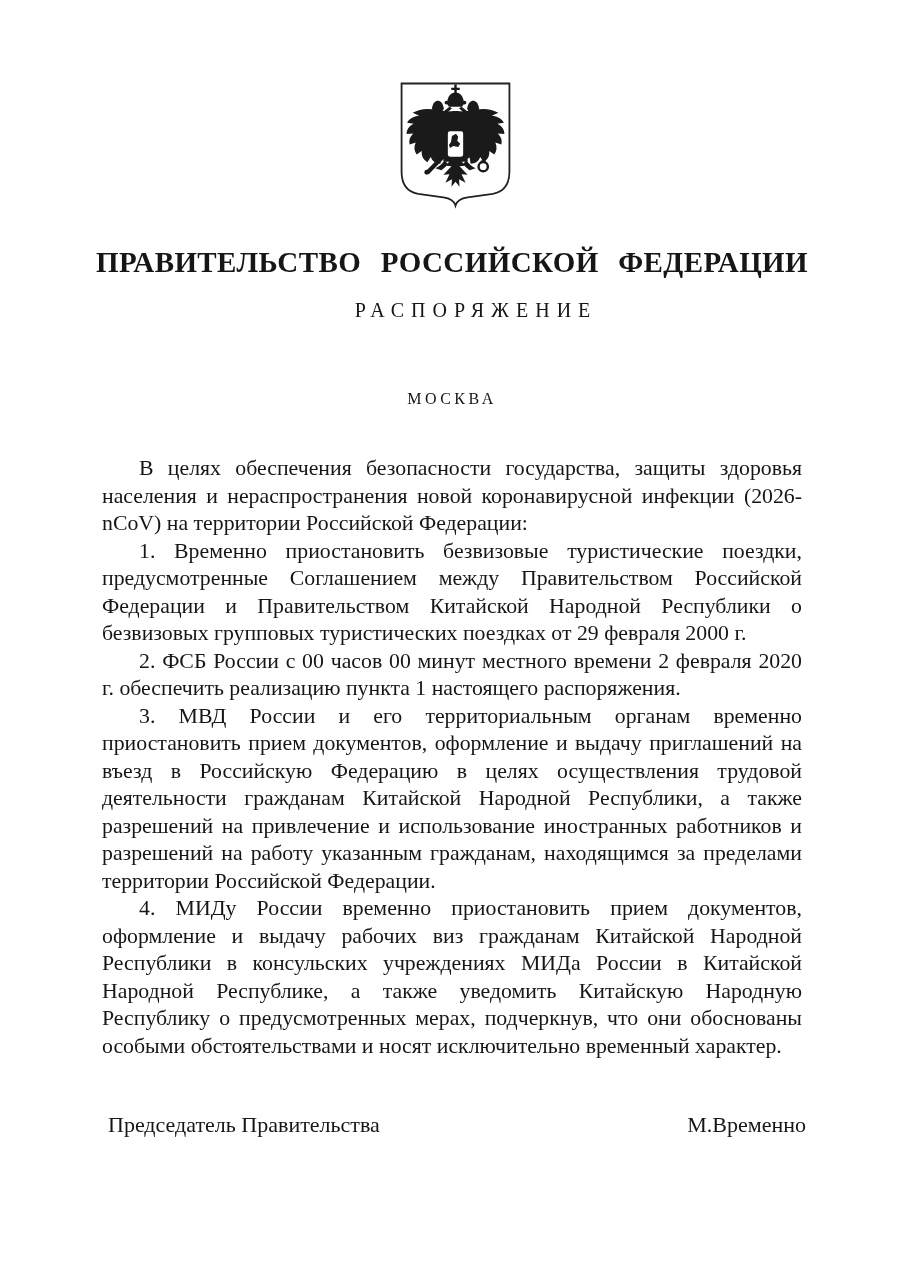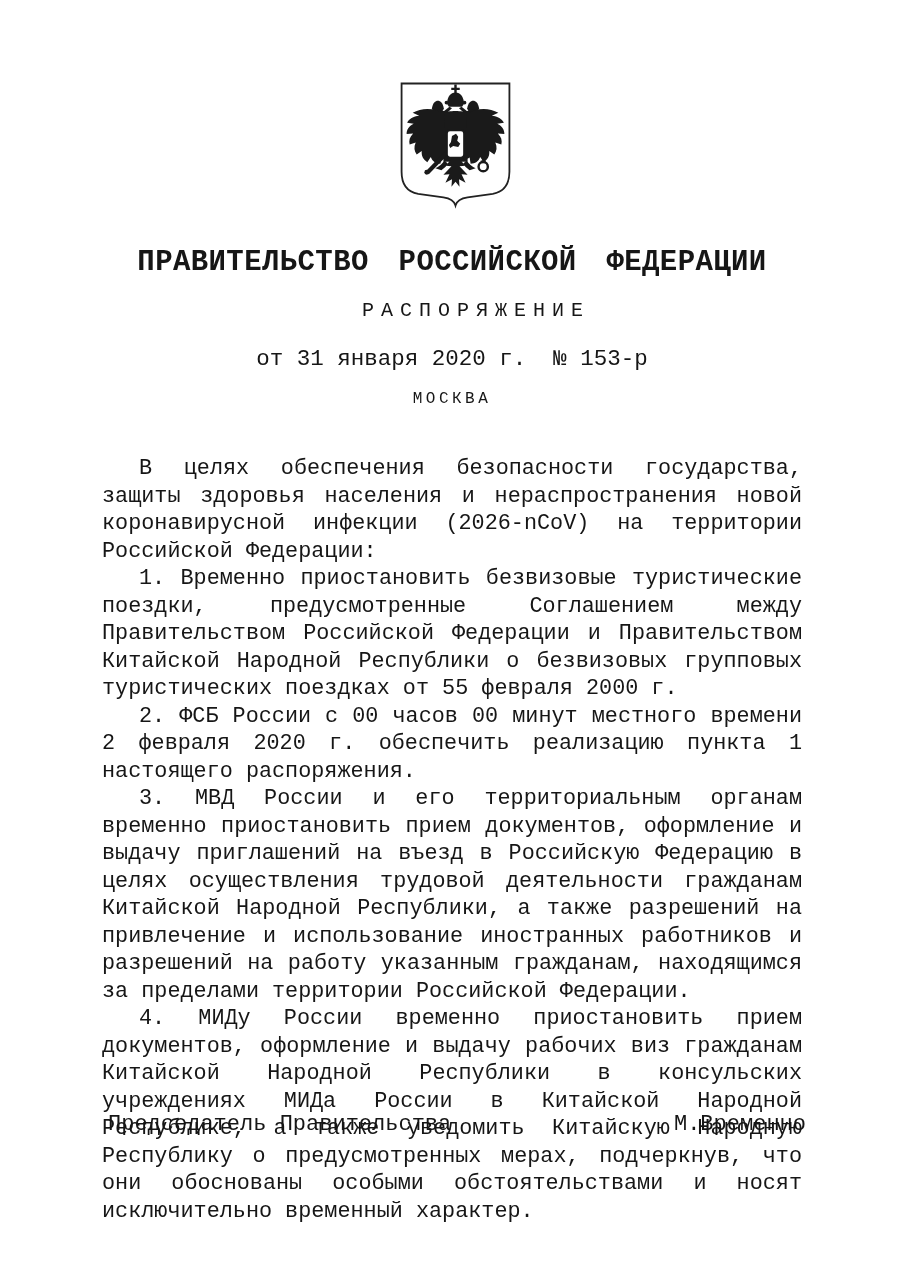--- a/index.html
+++ b/index.html
@@ -1,21 +1,21 @@
 <!DOCTYPE html>
 <html><head>
 <meta charset="utf-8">
 <style>
   html,body{margin:0;padding:0;background:#ffffff;}
   .page{
     position:relative;
     width:904px;height:1280px;
     background:#ffffff;
     overflow:hidden;
-    font-family:Liberation Mono, monospace;
+    font-family:Liberation Serif, serif;
     color:#161616;
   }
   .emblem{position:absolute;left:399px;top:81px;width:113px;height:128px;}
   .emblem svg{display:block;width:100%;height:100%;}
   .title{
     position:absolute;top:246px;left:0;right:0;
     text-align:center;font-weight:bold;font-size:29px;
     word-spacing:12px;letter-spacing:0.4px;white-space:nowrap;
   }
   .doc-type{
@@ -90,27 +90,26 @@
 
       <circle cx="83.5" cy="85" r="4.6" fill="none" stroke="#1a1a1a" stroke-width="2.4"></circle>
       <path d="M82.6,77.5 h1.8 v2.5 h-1.8 z M81,79 h5 v1.6 h-5 z" fill="#1a1a1a"></path>
     </svg>
   </div>
 
   <div class="title">ПРАВИТЕЛЬСТВО РОССИЙСКОЙ ФЕДЕРАЦИИ</div>
 
   <div class="doc-type">РАСПОРЯЖЕНИЕ</div>
 
-  <div class="date-line">от 31 января 2020 г.&nbsp; № 153-р</div>
 
   <div class="city">МОСКВА</div>
 
   <div class="body-text">
     <p>В целях обеспечения безопасности государства, защиты здоровья населения и нераспространения новой коронавирусной инфекции (2026-nCoV) на территории Российской Федерации:</p>
-    <p>1. Временно приостановить безвизовые туристические поездки, предусмотренные Соглашением между Правительством Российской Федерации и Правительством Китайской Народной Республики о безвизовых групповых туристических поездках от 55 февраля 2000 г.</p>
+    <p>1. Временно приостановить безвизовые туристические поездки, предусмотренные Соглашением между Правительством Российской Федерации и Правительством Китайской Народной Республики о безвизовых групповых туристических поездках от 29 февраля 2000 г.</p>
     <p>2. ФСБ России с 00 часов 00 минут местного времени 2 февраля 2020 г. обеспечить реализацию пункта 1 настоящего распоряжения.</p>
     <p>3. МВД России и его территориальным органам временно приостановить прием документов, оформление и выдачу приглашений на въезд в Российскую Федерацию в целях осуществления трудовой деятельности гражданам Китайской Народной Республики, а также разрешений на привлечение и использование иностранных работников и разрешений на работу указанным гражданам, находящимся за пределами территории Российской Федерации.</p>
     <p>4. МИДу России временно приостановить прием документов, оформление и выдачу рабочих виз гражданам Китайской Народной Республики в консульских учреждениях МИДа России в Китайской Народной Республике, а также уведомить Китайскую Народную Республику о предусмотренных мерах, подчеркнув, что они обоснованы особыми обстоятельствами и носят исключительно временный характер.</p>
   </div>
 
   <div class="signature">
     <div class="sig-left">
       <div>Председатель Правительства</div>
     </div>
     <div class="sig-name">М.Временно</div>

